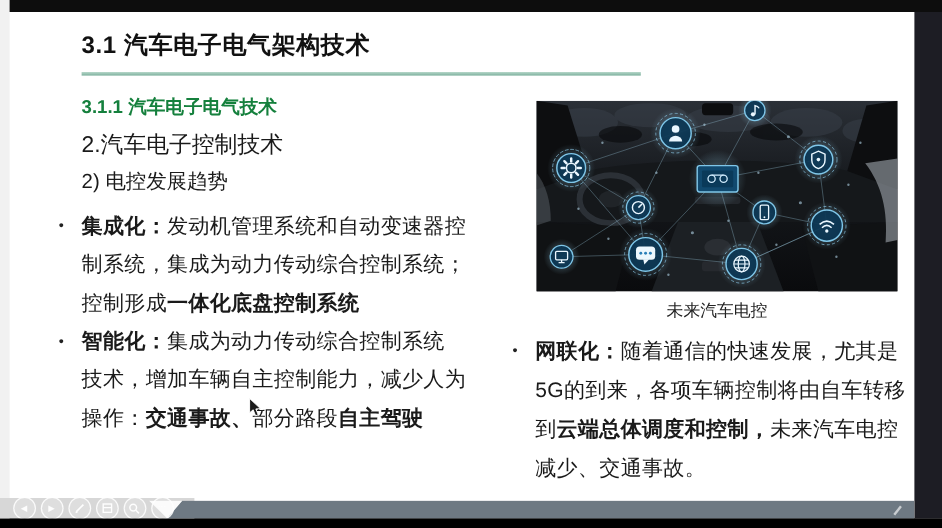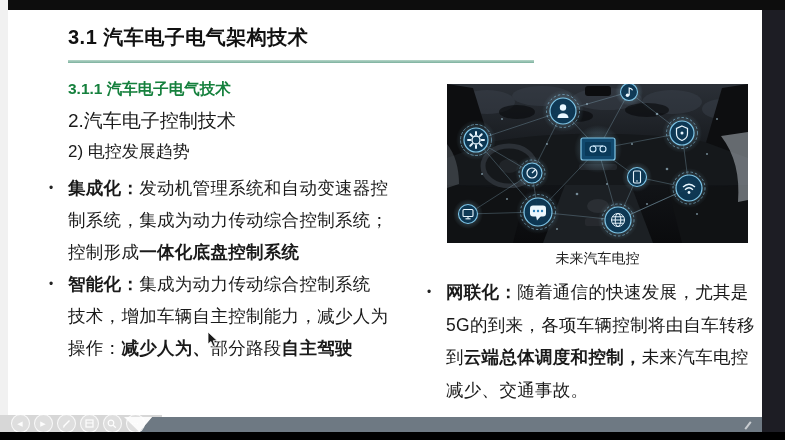--- a/index.html
+++ b/index.html
@@ -57,21 +57,21 @@
     <div class="bullet">
       <span class="bmark">•</span>
       <div class="bline"><b>集成化：</b><span>发动机管理系统和自动变速器控</span></div>
       <div class="bline">制系统，集成为动力传动综合控制系统；</div>
       <div class="bline"><span>控制形成</span><b>一体化底盘控制系统</b></div>
     </div>
     <div class="bullet">
       <span class="bmark">•</span>
       <div class="bline"><b>智能化：</b><span>集成为动力传动综合控制系统</span></div>
       <div class="bline">技术，增加车辆自主控制能力，减少人为</div>
-      <div class="bline"><span>操作：</span><b>减少人为、</b><span>部分路段</span><b>自主驾驶</b></div>
+      <div class="bline"><span>操作：</span><b>交通事故、</b><span>部分路段</span><b>自主驾驶</b></div>
     </div>
   </div>
 
   <div class="car-image">
     <svg viewBox="0 0 301 159" xmlns="http://www.w3.org/2000/svg">
       <defs>
         <linearGradient id="bg" x1="0" y1="0" x2="0" y2="1">
           <stop offset="0" stop-color="#2b3037"></stop>
             <stop offset="0.45" stop-color="#15181c"></stop>
             <stop offset="1" stop-color="#0a0b0d"></stop>

